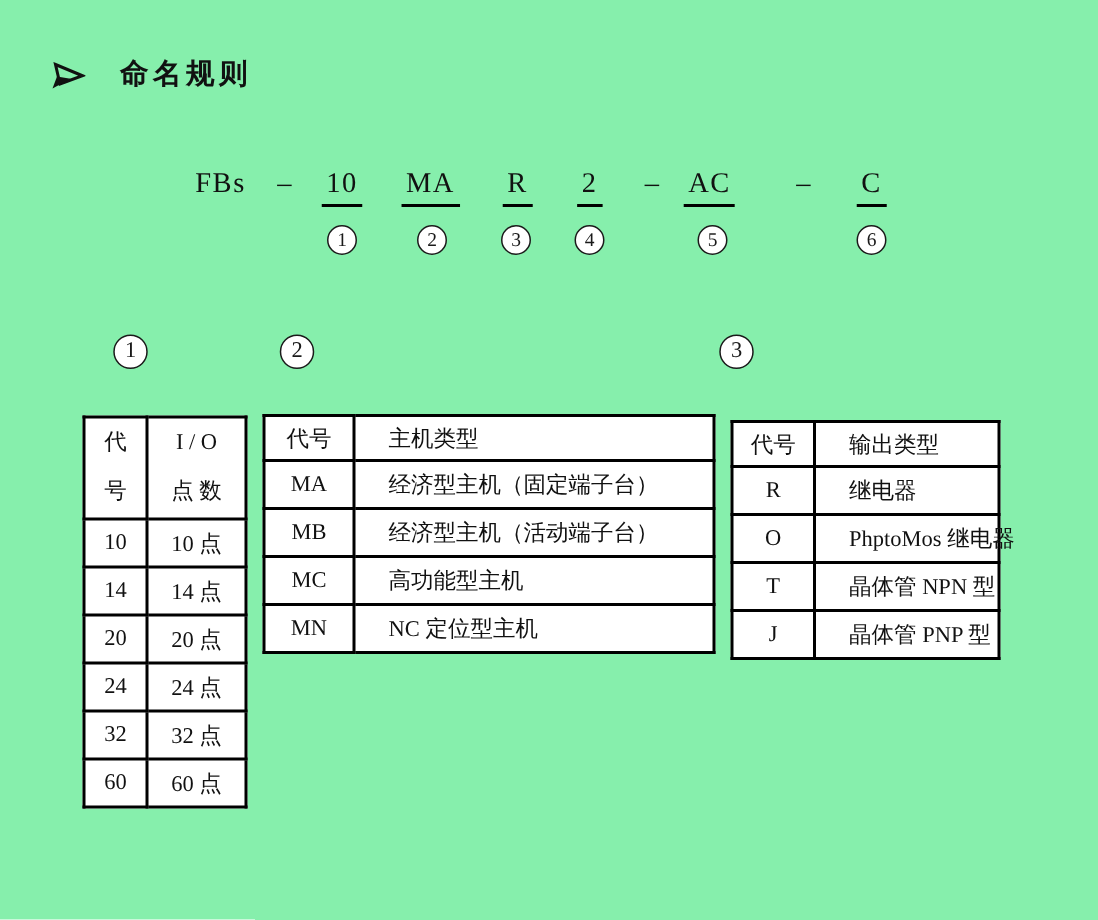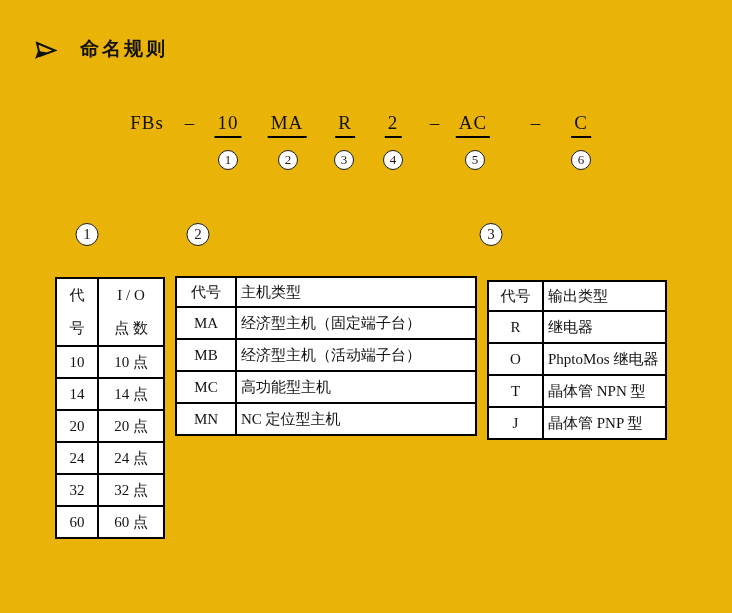--- a/index.html
+++ b/index.html
@@ -1,21 +1,21 @@
 <!DOCTYPE html>
 <html><head>
 <meta charset="utf-8">
 <style>
   * { margin: 0; padding: 0; box-sizing: border-box; }
   html, body { background: #ffffff; }
   .page {
     position: relative;
     width: 732px;
     height: 613px;
-    background: #eab308;
+    background: #86efac;
     font-family: "Liberation Serif", "DejaVu Serif", serif;
     color: #111111;
     overflow: hidden;
   }
   .bullet-arrow {
     position: absolute;
     left: 33px;
     top: 41px;
     width: 24px;
     height: 20px;
@@ -81,21 +81,21 @@
     overflow: visible;
   }
   .tbl-io   { left: 55px;  top: 277px; width: 108px; }
   .tbl-host { left: 175px; top: 276px; width: 300px; }
   .tbl-out  { left: 487px; top: 280px; width: 178px; }
   .tbl-io td { text-align: center; height: 32px; }
   .tbl-io tr.hdr td { height: 66px; white-space: pre-line; line-height: 33px; font-size: 15px; }
   .tbl-host td, .tbl-out td { height: 32px; }
   .tbl-host tr.hdr td, .tbl-out tr.hdr td { height: 30px; }
   .code-col { text-align: center; }
-  .desc-col { text-align: left; padding-left: 4px; white-space: nowrap; }
+  .desc-col { text-align: left; padding-left: 22px; white-space: nowrap; }
 </style>
 </head>
 <body>
 
 <div class="page">
 
   <svg class="bullet-arrow" viewBox="0 0 24 20">
     <polygon points="4,2 22,9.5 7,15" fill="none" stroke="#111" stroke-width="2"></polygon>
     <polygon points="2,18 14,11.5 5,10" fill="#111"></polygon>
   </svg>

